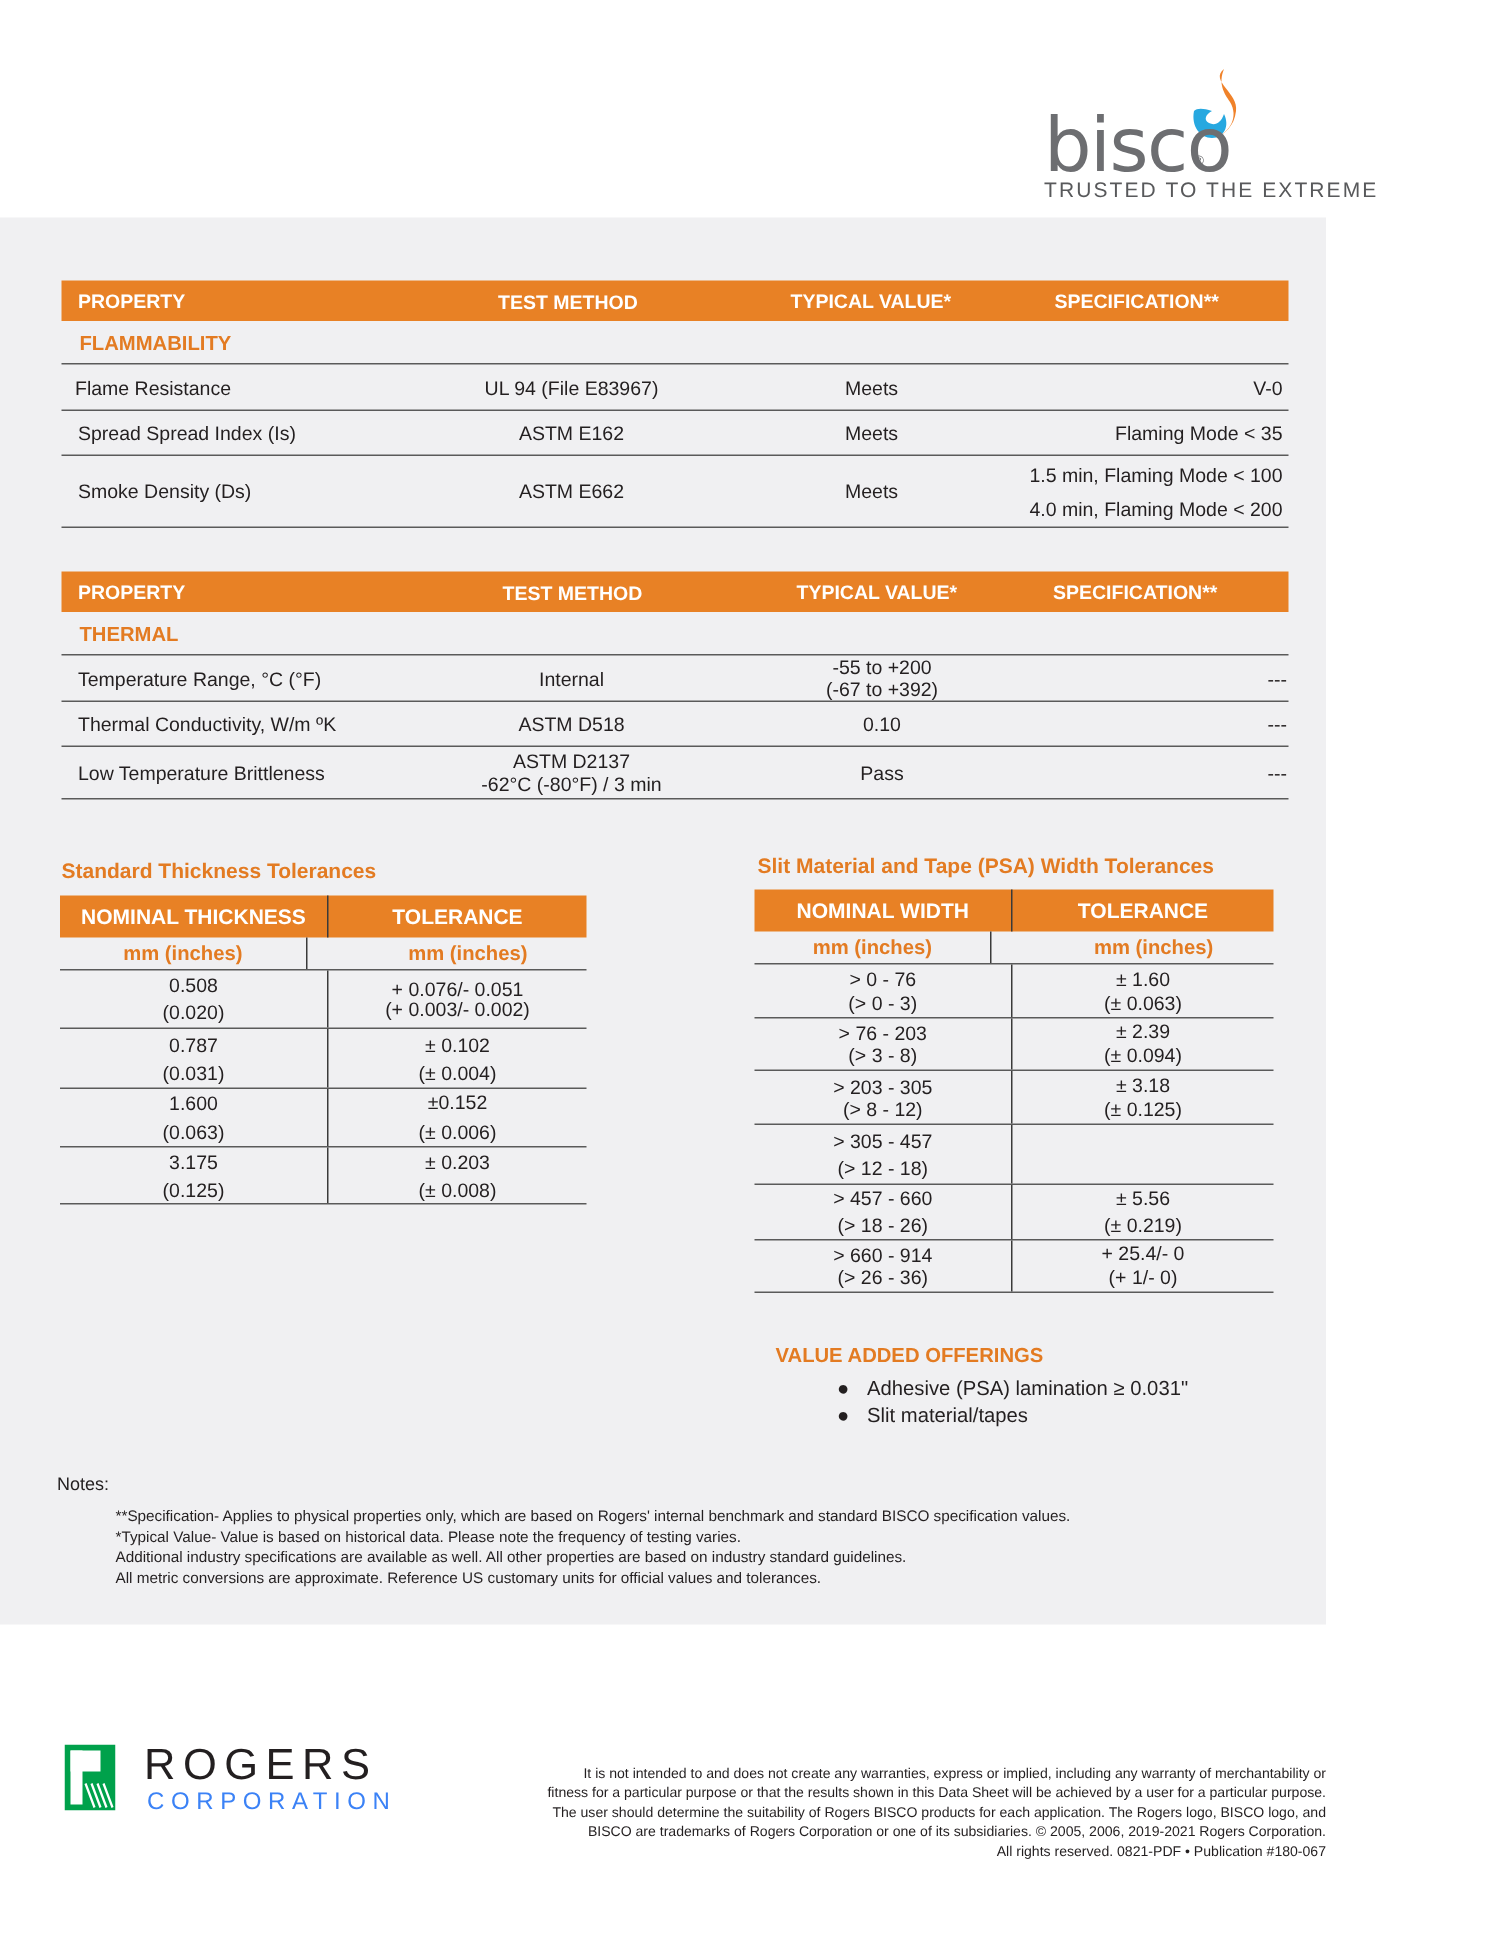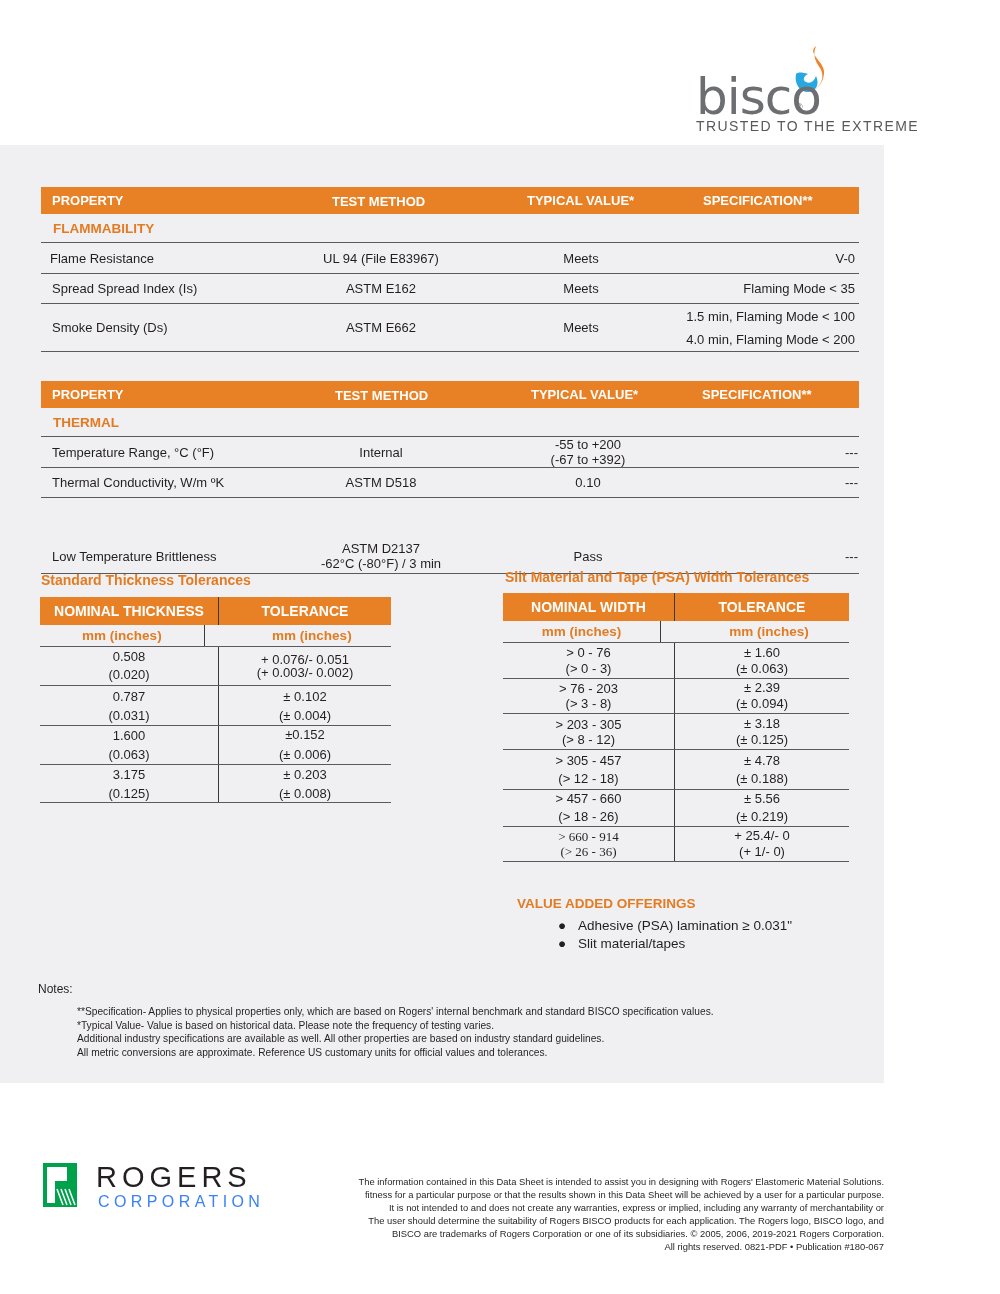--- a/index.html
+++ b/index.html
@@ -158,21 +158,21 @@
     <div class="cell c-meth">
         <span class="line">ASTM D518</span>
       </div>
     <div class="cell c-typ" style="left:447px;">
         <span class="line">0.10</span>
       </div>
     <div class="cell c-spec" style="left:617px;">
         <span class="line">---</span>
       </div>
   </div>
-  <div class="row" style="height:35px;margin-top:41px;">
+  <div class="row" style="height:35px;">
     <div class="cell c-prop">
         <span class="line">Low Temperature Brittleness</span>
       </div>
     <div class="cell c-meth">
       <span class="line">ASTM D2137</span>
       <span class="line">-62°C (-80°F) / 3 min</span>
     </div>
     <div class="cell c-typ" style="left:447px;">
         <span class="line">Pass</span>
       </div>
@@ -272,37 +272,33 @@
     <div style="width:174px;">
         <span class="line" style="line-height:16px;">± 3.18</span>
         <span class="line" style="line-height:16px;">(± 0.125)</span>
       </div>
   </div>
   <div class="trow" style="height:40px;">
     <div class="col1" style="width:172px;">
         <span class="line" style="line-height:18px;">&gt; 305 - 457</span>
         <span class="line" style="line-height:18px;">(&gt; 12 - 18)</span>
       </div>
-    <div style="width:174px;">
-        <span class="line" style="line-height:18px;">± 4.78</span>
-        <span class="line" style="line-height:18px;">(± 0.188)</span>
-      </div>
   </div>
   <div class="trow" style="height:37px;">
     <div class="col1" style="width:172px;">
         <span class="line" style="line-height:18px;">&gt; 457 - 660</span>
         <span class="line" style="line-height:18px;">(&gt; 18 - 26)</span>
       </div>
     <div style="width:174px;align-items:center;">
         <span class="line" style="line-height:18px;">± 5.56</span>
         <span class="line" style="line-height:18px;">(± 0.219)</span>
       </div>
   </div>
   <div class="trow" style="height:35px;">
-    <div class="col1" style="width:172px;font-family:Liberation Serif, serif;">
+    <div class="col1" style="width:172px;">
         <span class="line" style="line-height:15px;">&gt; 660 - 914</span>
         <span class="line" style="line-height:15px;">(&gt; 26 - 36)</span>
       </div>
     <div style="width:174px;">
         <span class="line" style="line-height:16px;">+ 25.4/- 0</span>
         <span class="line" style="line-height:16px;">(+ 1/- 0)</span>
       </div>
   </div>
 </div>
 
@@ -325,19 +321,18 @@
     <rect x="0" y="0" width="34" height="44" fill="#00a14b"></rect>
     <rect x="4" y="4" width="20" height="14" fill="#ffffff"></rect>
     <rect x="4" y="4" width="8" height="36" fill="#ffffff"></rect>
     <path d="M14 26 L20 42 M18 26 L24 42 M22 26 L28 42 M26 26 L32 42" stroke="#ffffff" stroke-width="1.5"></path>
   </svg>
   <span class="rogers-name">ROGERS</span>
   <span class="rogers-corp">CORPORATION</span>
 </div>
 
 <div class="disclaimer">
-  <div>The information contained in this Data Sheet is intended to assist you in designing with Rogers' Elastomeric Material Solutions.</div>
+  <div>It is not intended to and does not create any warranties, express or implied, including any warranty of merchantability or</div>
   <div>fitness for a particular purpose or that the results shown in this Data Sheet will be achieved by a user for a particular purpose.</div>
-  <div>It is not intended to and does not create any warranties, express or implied, including any warranty of merchantability or</div>
   <div>The user should determine the suitability of Rogers BISCO products for each application. The Rogers logo, BISCO logo, and</div>
   <div>BISCO are trademarks of Rogers Corporation or one of its subsidiaries. © 2005, 2006, 2019-2021 Rogers Corporation.</div>
   <div>All rights reserved. 0821-PDF • Publication #180-067</div>
 </div>
 
 </body></html>

